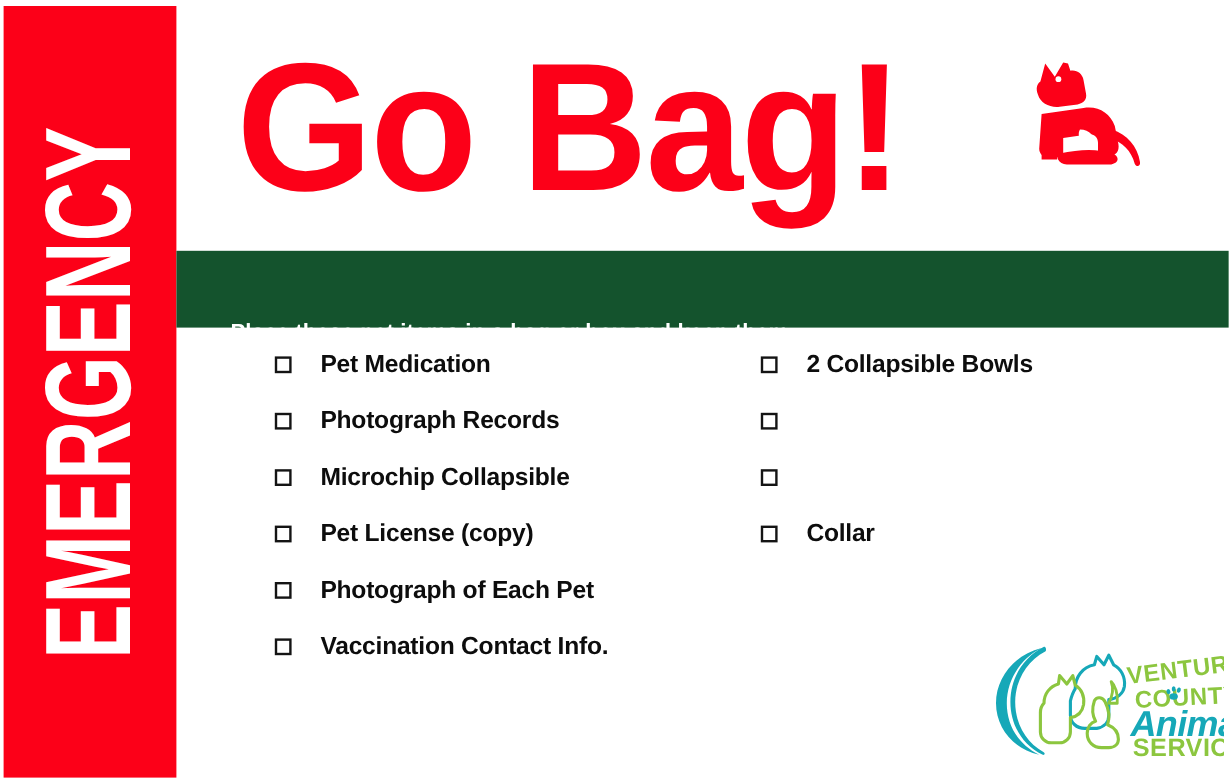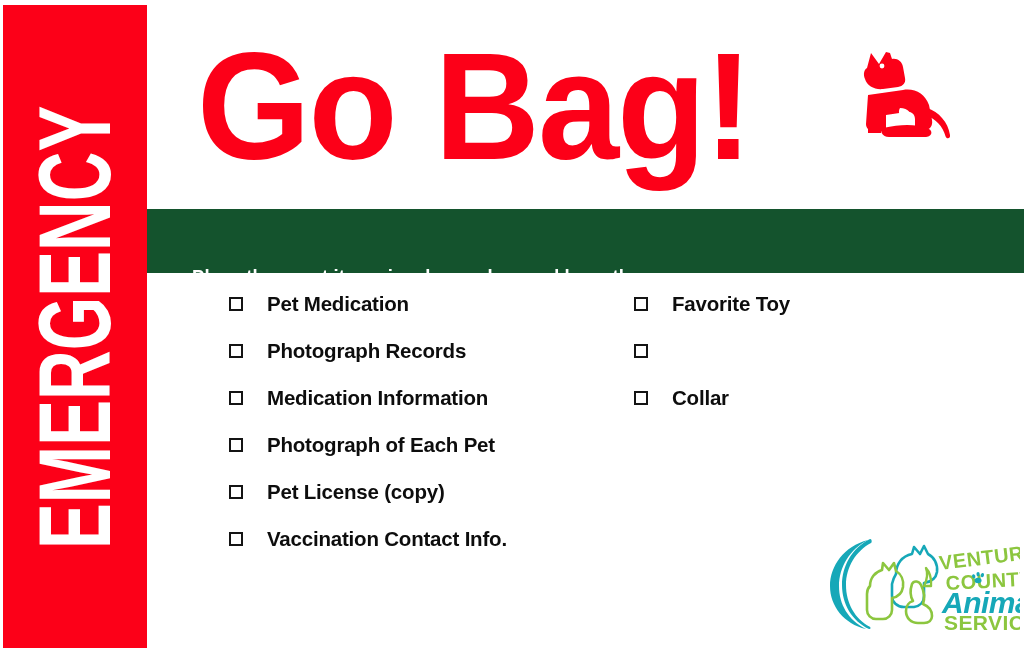--- a/index.html
+++ b/index.html
@@ -169,40 +169,43 @@
     <div class="list-item">
       <span class="checkbox"></span>
       <span class="item-label">Pet Medication</span>
     </div>
     <div class="list-item">
       <span class="checkbox"></span>
       <span class="item-label">Photograph Records</span>
     </div>
     <div class="list-item">
       <span class="checkbox"></span>
-      <span class="item-label">Medication Information</span>
+      <span class="item-label">Microchip Collapsible</span>
+    </div>
+    <div class="list-item">
+      <span class="checkbox"></span>
+      <span class="item-label">Pet License (copy)</span>
     </div>
     <div class="list-item">
       <span class="checkbox"></span>
       <span class="item-label">Photograph of Each Pet</span>
     </div>
     <div class="list-item">
       <span class="checkbox"></span>
-      <span class="item-label">Pet License (copy)</span>
-    </div>
-    <div class="list-item">
-      <span class="checkbox"></span>
       <span class="item-label">Vaccination Contact Info.</span>
     </div>
   </div>
 
   <div class="col" id="col-right">
     <div class="list-item">
       <span class="checkbox"></span>
-      <span class="item-label">Favorite Toy</span>
+      <span class="item-label">2 Collapsible Bowls</span>
+    </div>
+    <div class="list-item">
+      <span class="checkbox"></span>
     </div>
     <div class="list-item">
       <span class="checkbox"></span>
     </div>
     <div class="list-item">
       <span class="checkbox"></span>
       <span class="item-label">Collar</span>
     </div>
   </div>
 

